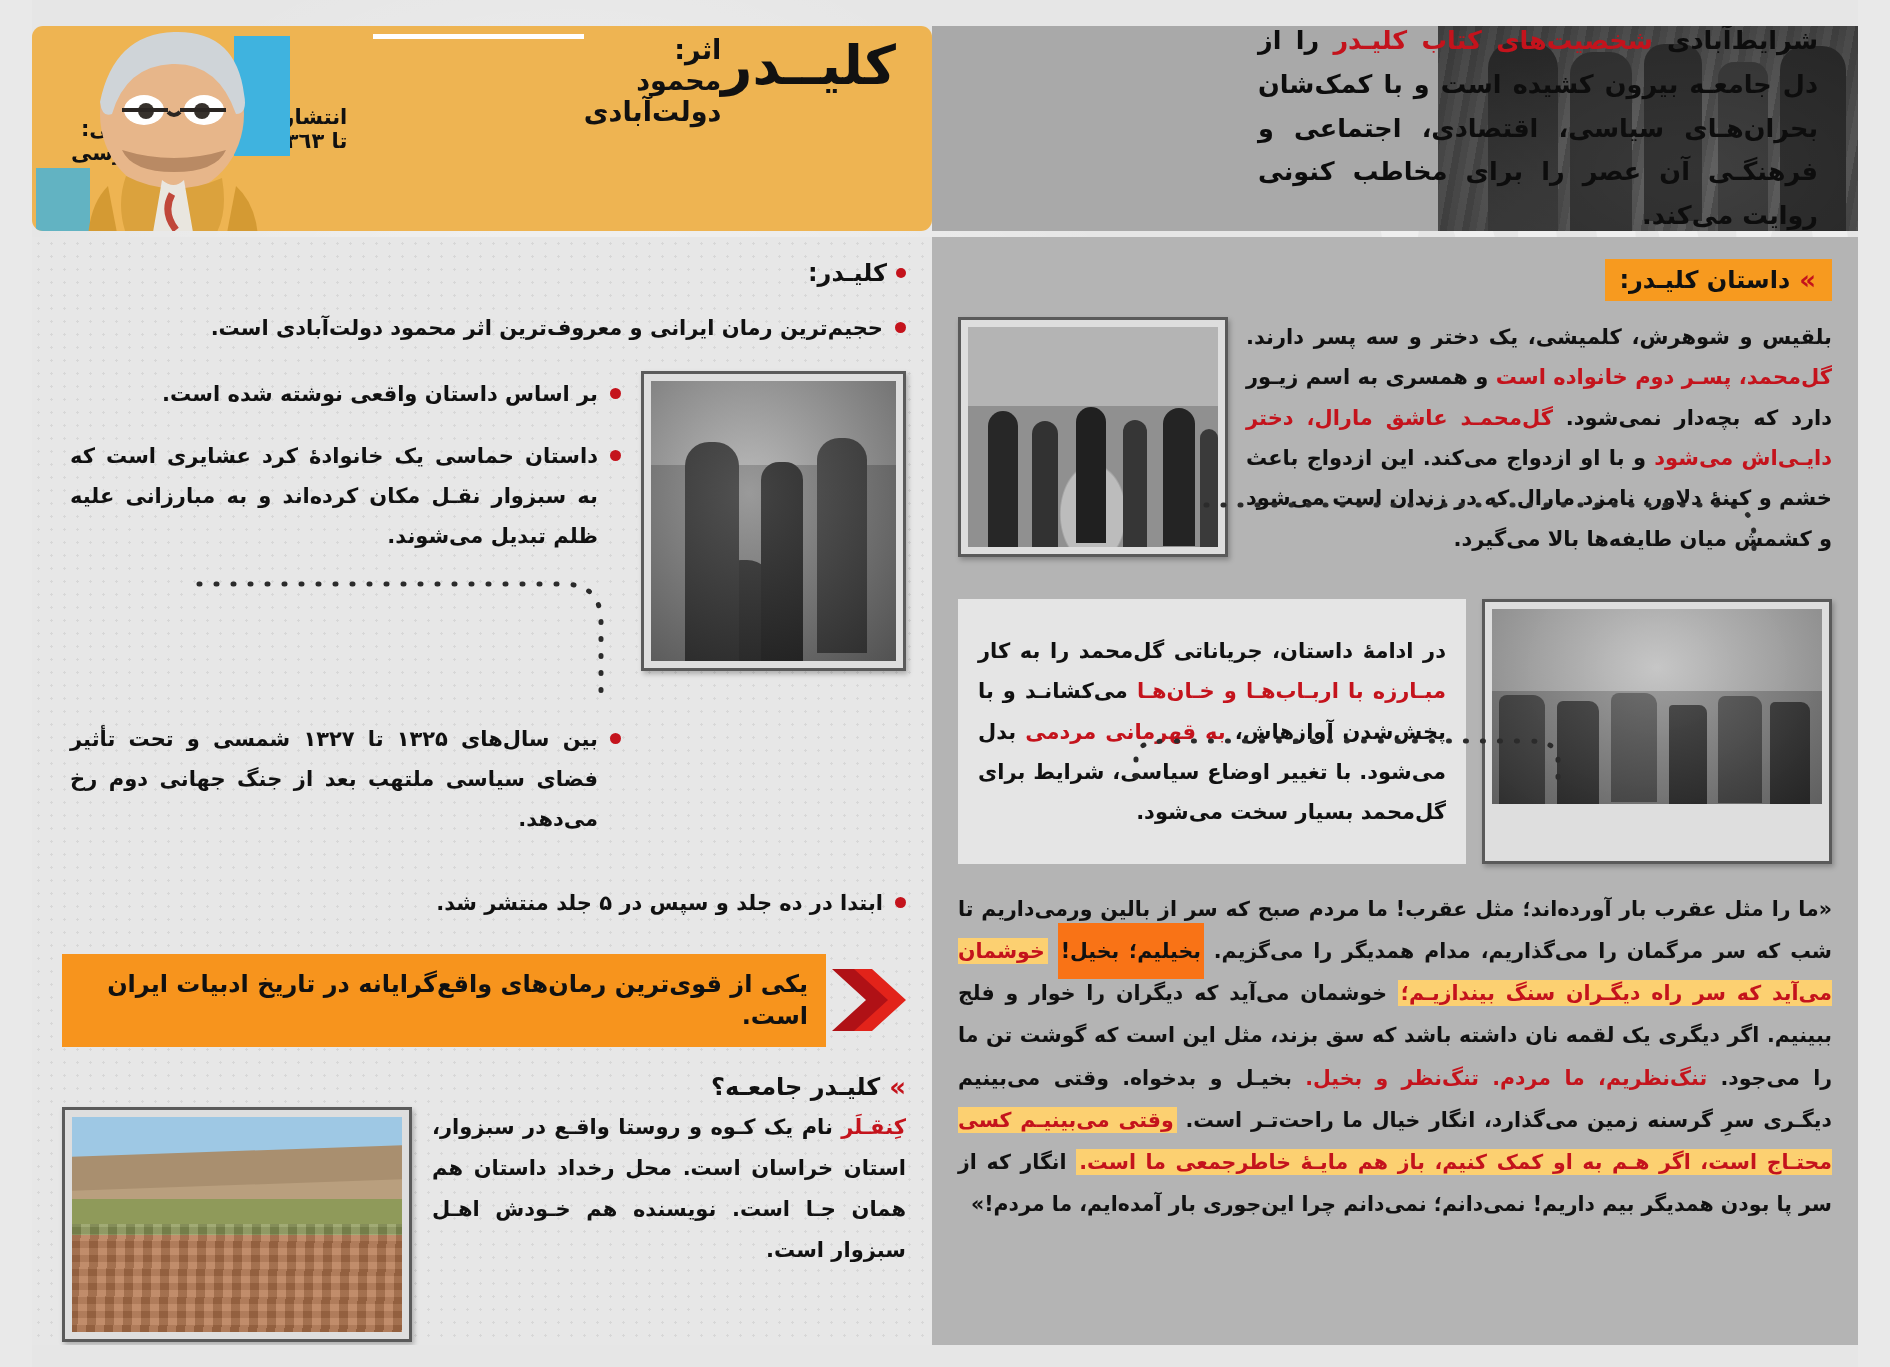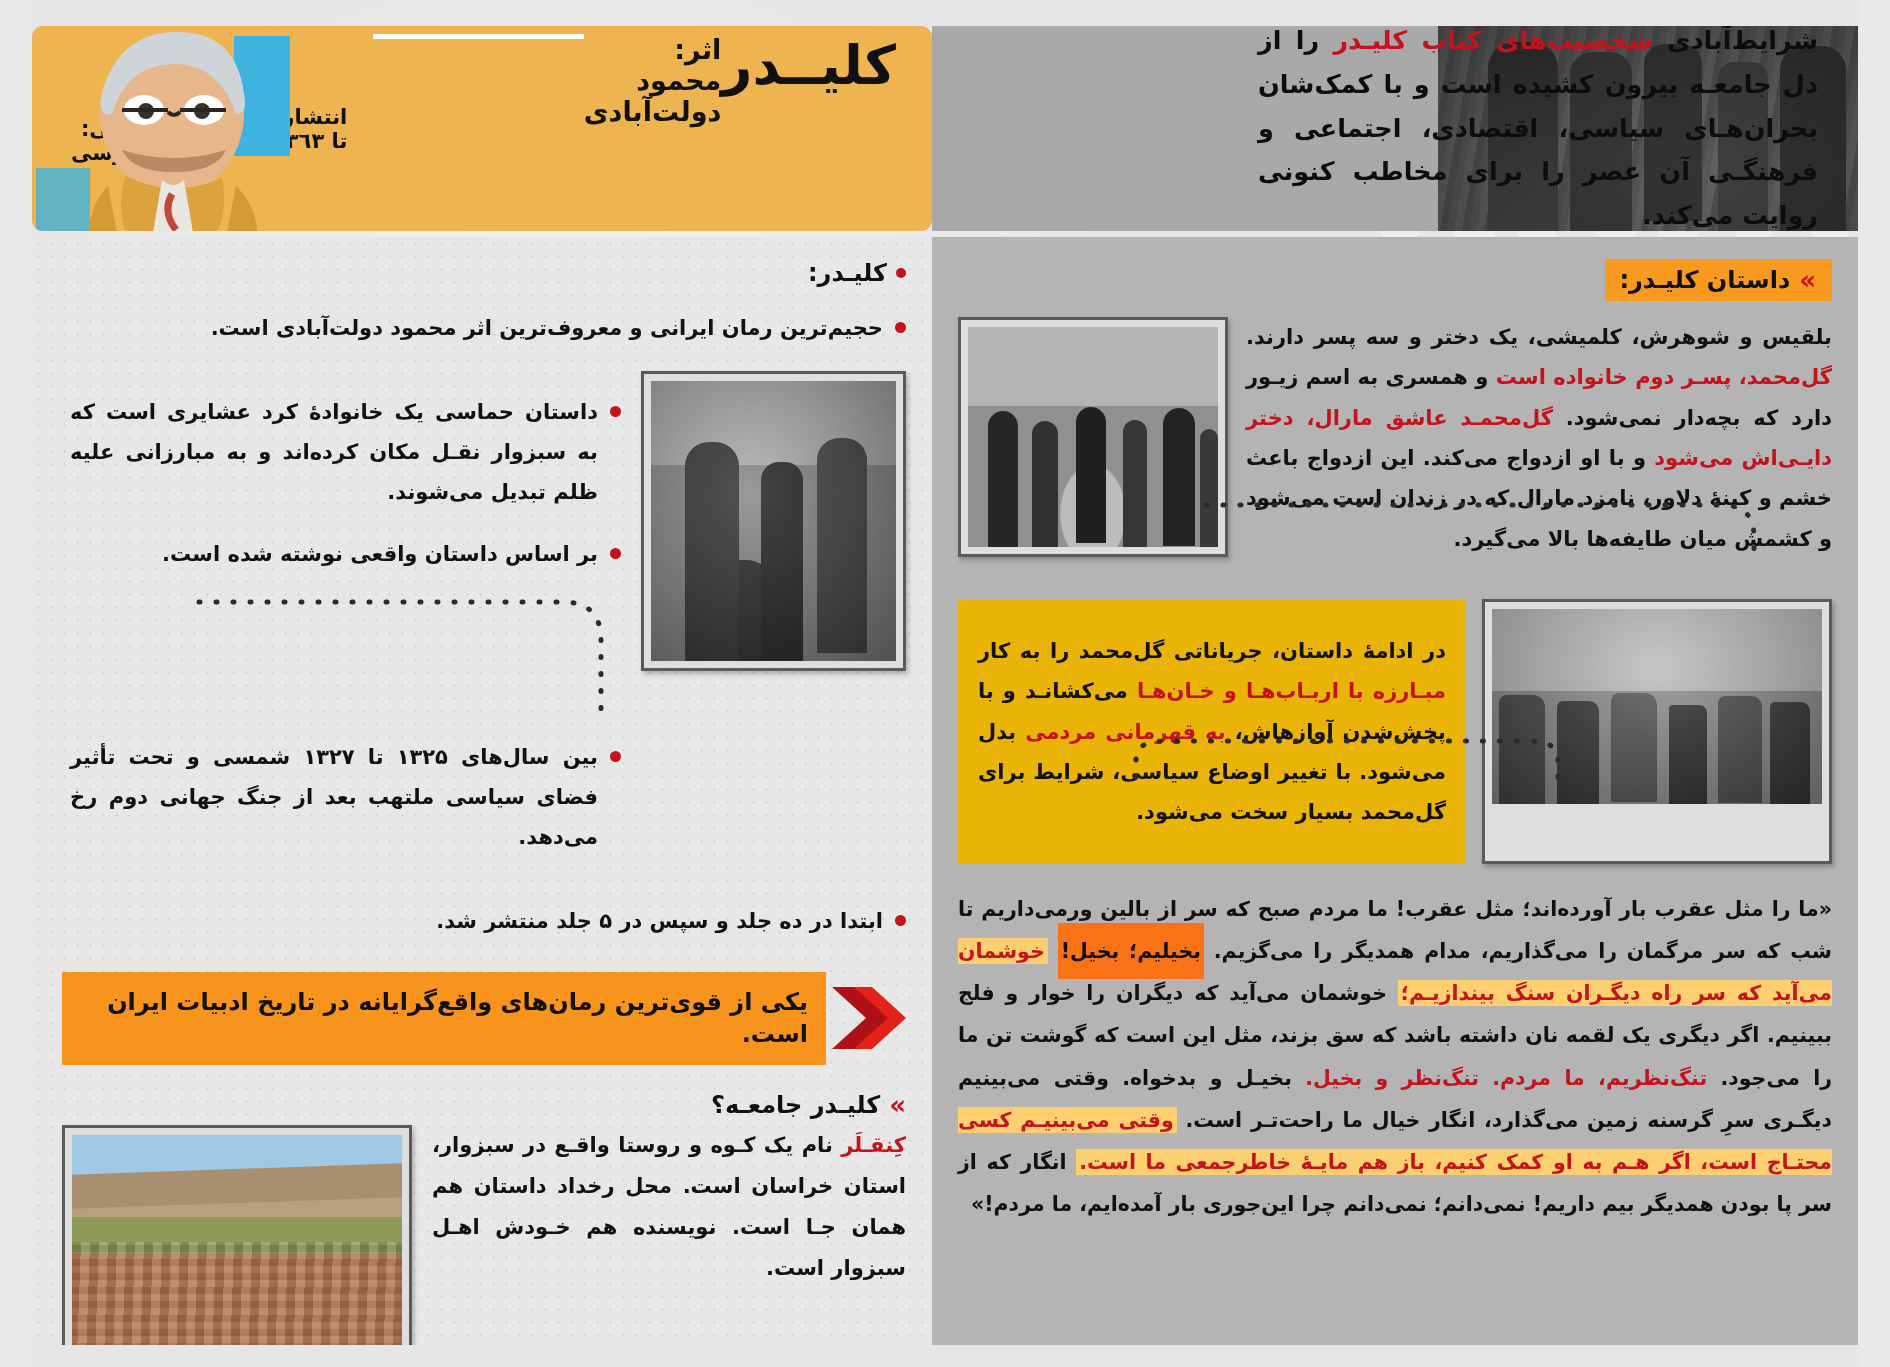--- a/index.html
+++ b/index.html
@@ -160,21 +160,21 @@
     content:"";position:absolute;bottom:0;left:2%;width:46px;height:56%;
     background:#4a4844;border-radius:8px 12px 0 0;
     box-shadow:56px 4px 0 -2px #393733, 112px -2px 0 0 #55534e,
       166px 6px 0 -4px #332f2c, 218px 0 0 -1px #4f4d48, 268px 4px 0 -3px #3a3835;
   }
   .ph-horse:after{
     content:"";position:absolute;inset:0;
     background:radial-gradient(ellipse at 50% 30%, rgba(255,255,255,.18), rgba(0,0,0,.3));
   }
   .callout-orange{
-    flex:1;background:#eab308;padding:32px 20px;box-sizing:border-box;
+    flex:1;background:#e5e5e5;padding:32px 20px;box-sizing:border-box;
     font-size:21px;line-height:1.92;color:#111;text-align:justify;font-weight:600;
     display:flex;align-items:center;
   }
   .callout-orange .hl{color:#c4131c;font-weight:bold;}
 
   .quote-block{
     margin-top:24px;font-size:20.5px;line-height:2.05;color:#111;text-align:justify;
     font-weight:600;
   }
   .quote-block .hl{color:#c4131c;font-weight:bold;}
@@ -362,27 +362,27 @@
         <div class="bullet">
           <span class="bdot"></span>
           <span class="btxt">حجیم‌ترین رمان ایرانی و معروف‌ترین اثر محمود دولت‌آبادی است.</span>
         </div>
 
         <div class="rc-mid">
           <div class="photo-frame">
             <div class="ph-tribe"></div>
           </div>
           <div style="flex:1">
+            <div class="bullet" style="margin-top:4px">
+              <span class="bdot"></span>
+              <span class="btxt">بر اساس داستان واقعی نوشته شده است.</span>
+            </div>
             <div class="bullet">
               <span class="bdot"></span>
               <span class="btxt">داستان حماسی یک خانوادۀ کرد عشایری است که به سبزوار نقـل مکان کرده‌اند و به مبارزانی علیه ظلم تبدیل می‌شوند.</span>
-            </div>
-            <div class="bullet" style="margin-top:4px">
-              <span class="bdot"></span>
-              <span class="btxt">بر اساس داستان واقعی نوشته شده است.</span>
             </div>
             <div class="dots" style="position:relative;margin:18px 0 0 0;">
               <svg width="430" height="120" viewBox="0 0 430 120">
                 <path d="M8 6 H372 Q410 6 410 44 V116" stroke="#2b2b2b" stroke-width="5" stroke-linecap="round" stroke-dasharray="1 16" fill="none"></path>
               </svg>
             </div>
             <div class="bullet">
               <span class="bdot"></span>
               <span class="btxt">بین سال‌های ۱۳۲۵ تا ۱۳۲۷ شمسی و تحت تأثیر فضای سیاسی ملتهب بعد از جنگ جهانی دوم رخ می‌دهد.</span>
             </div>

